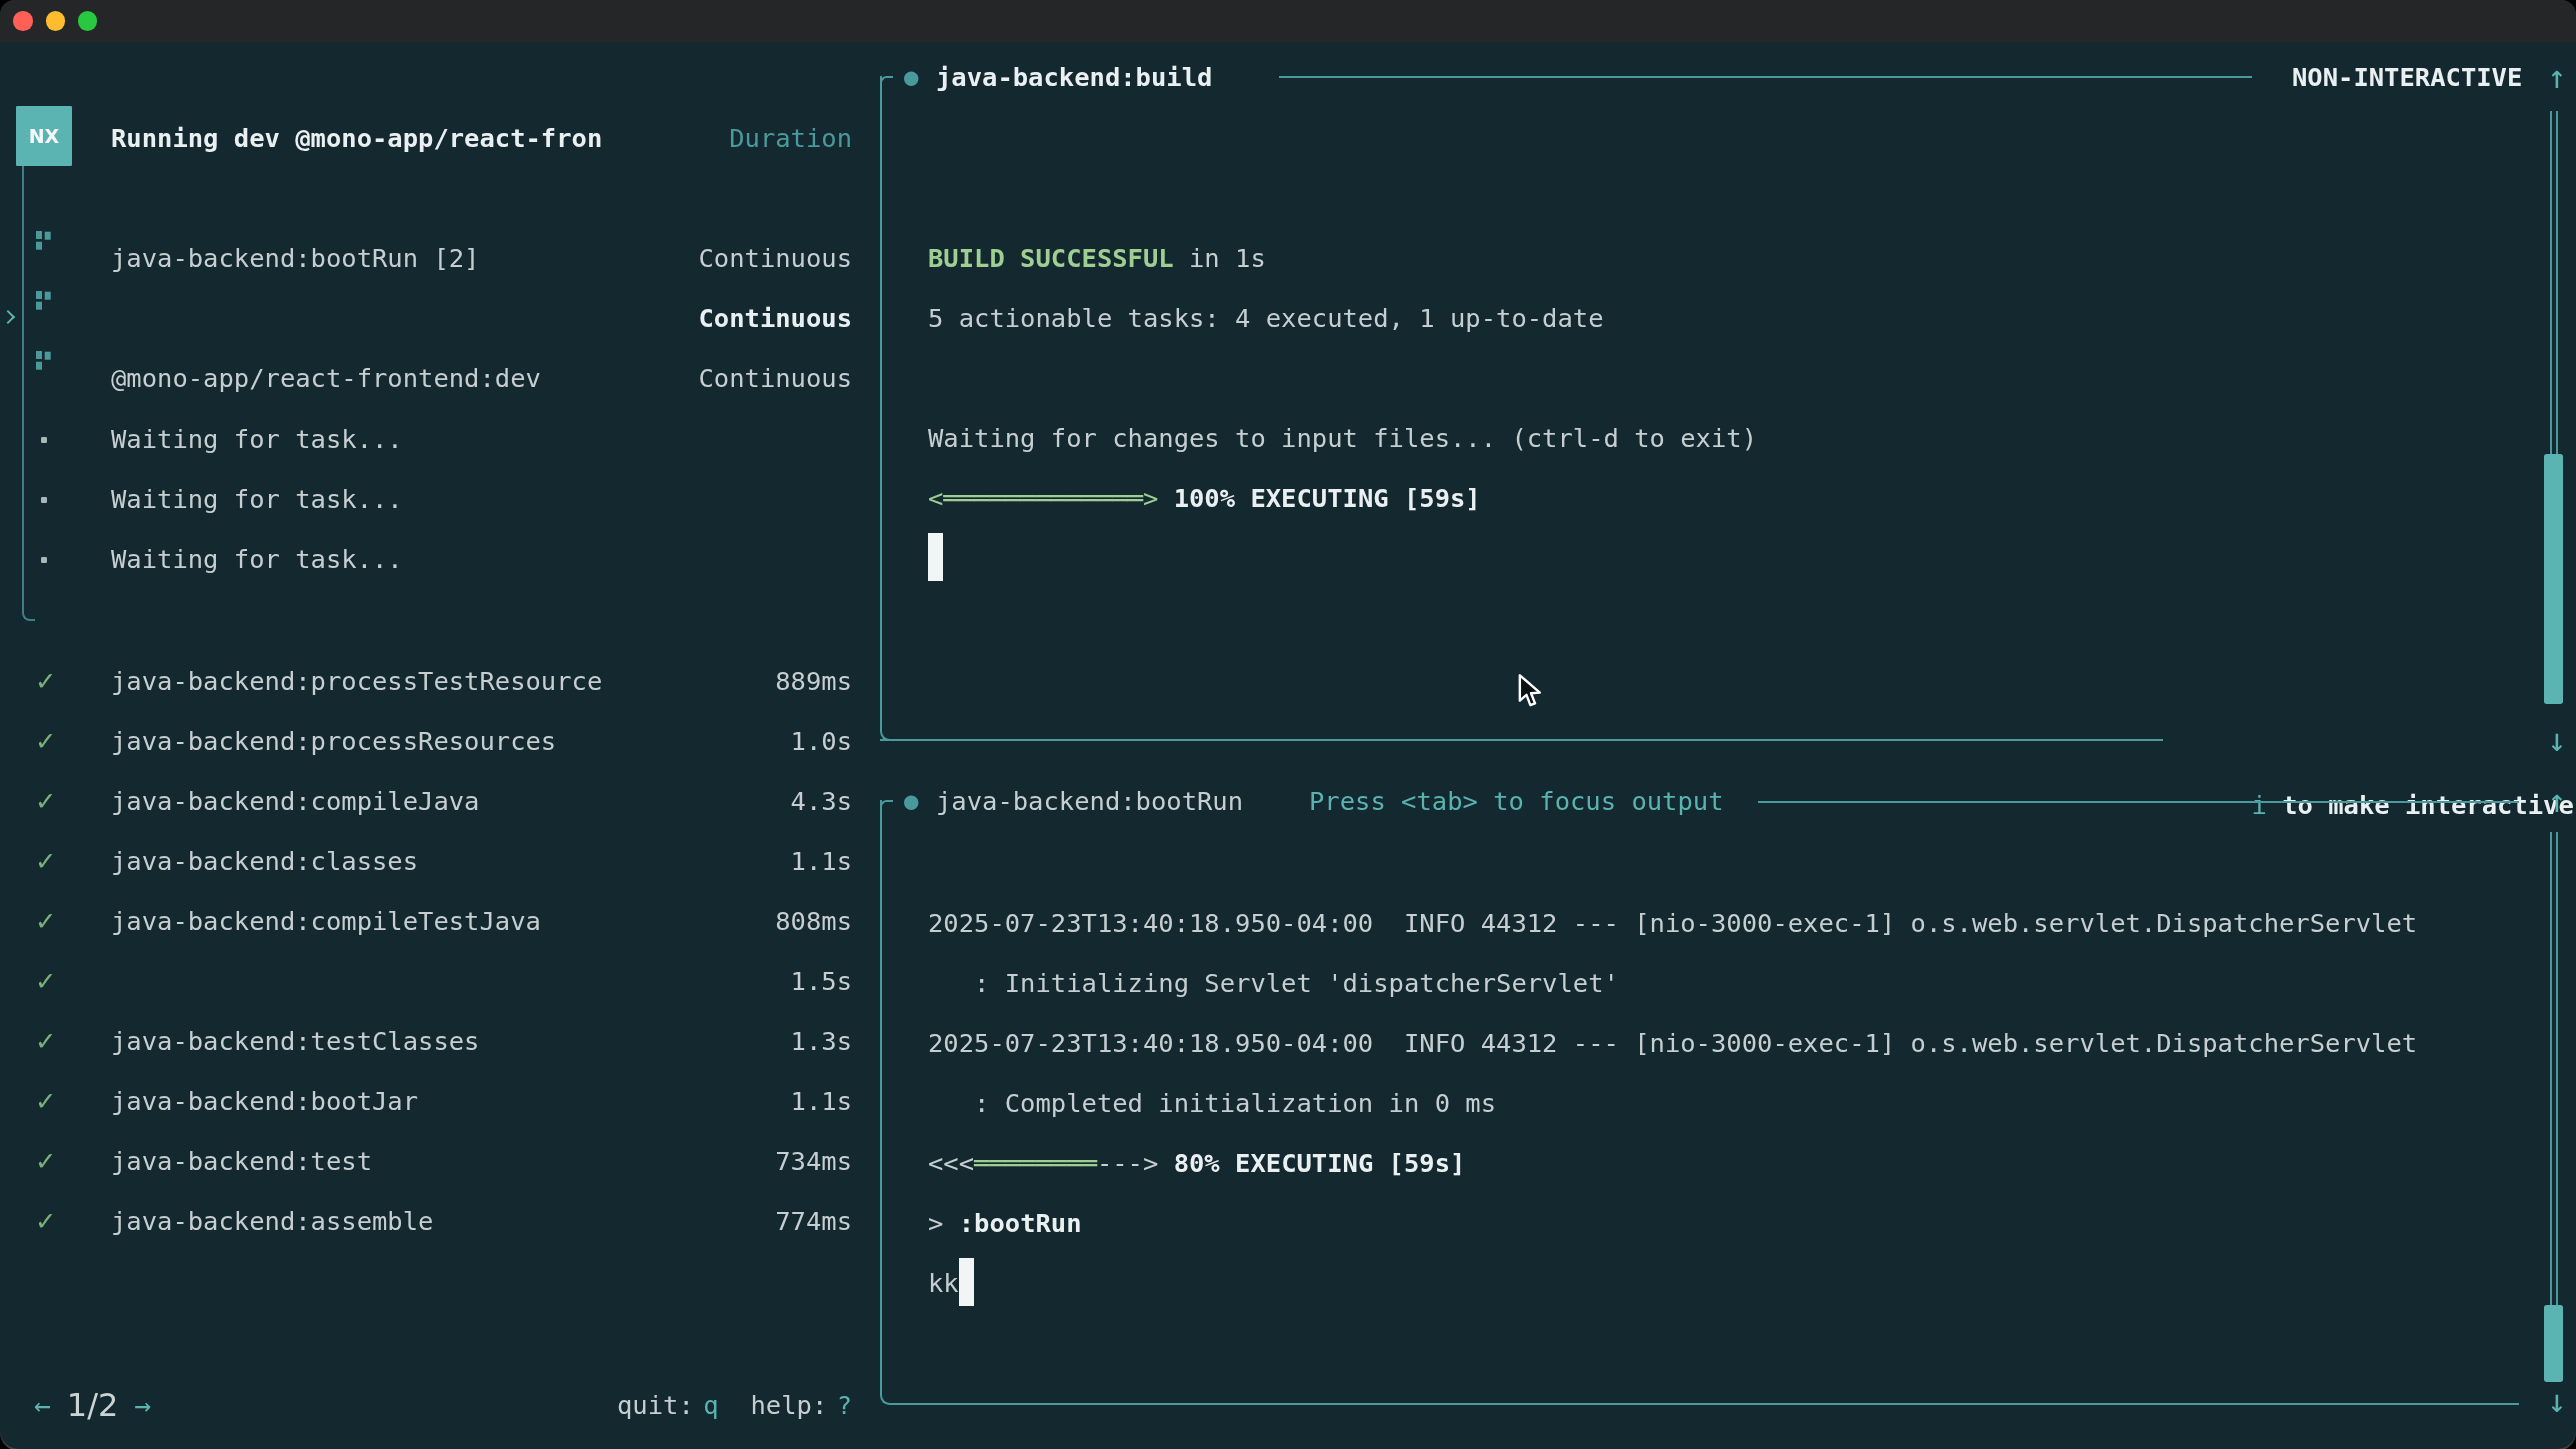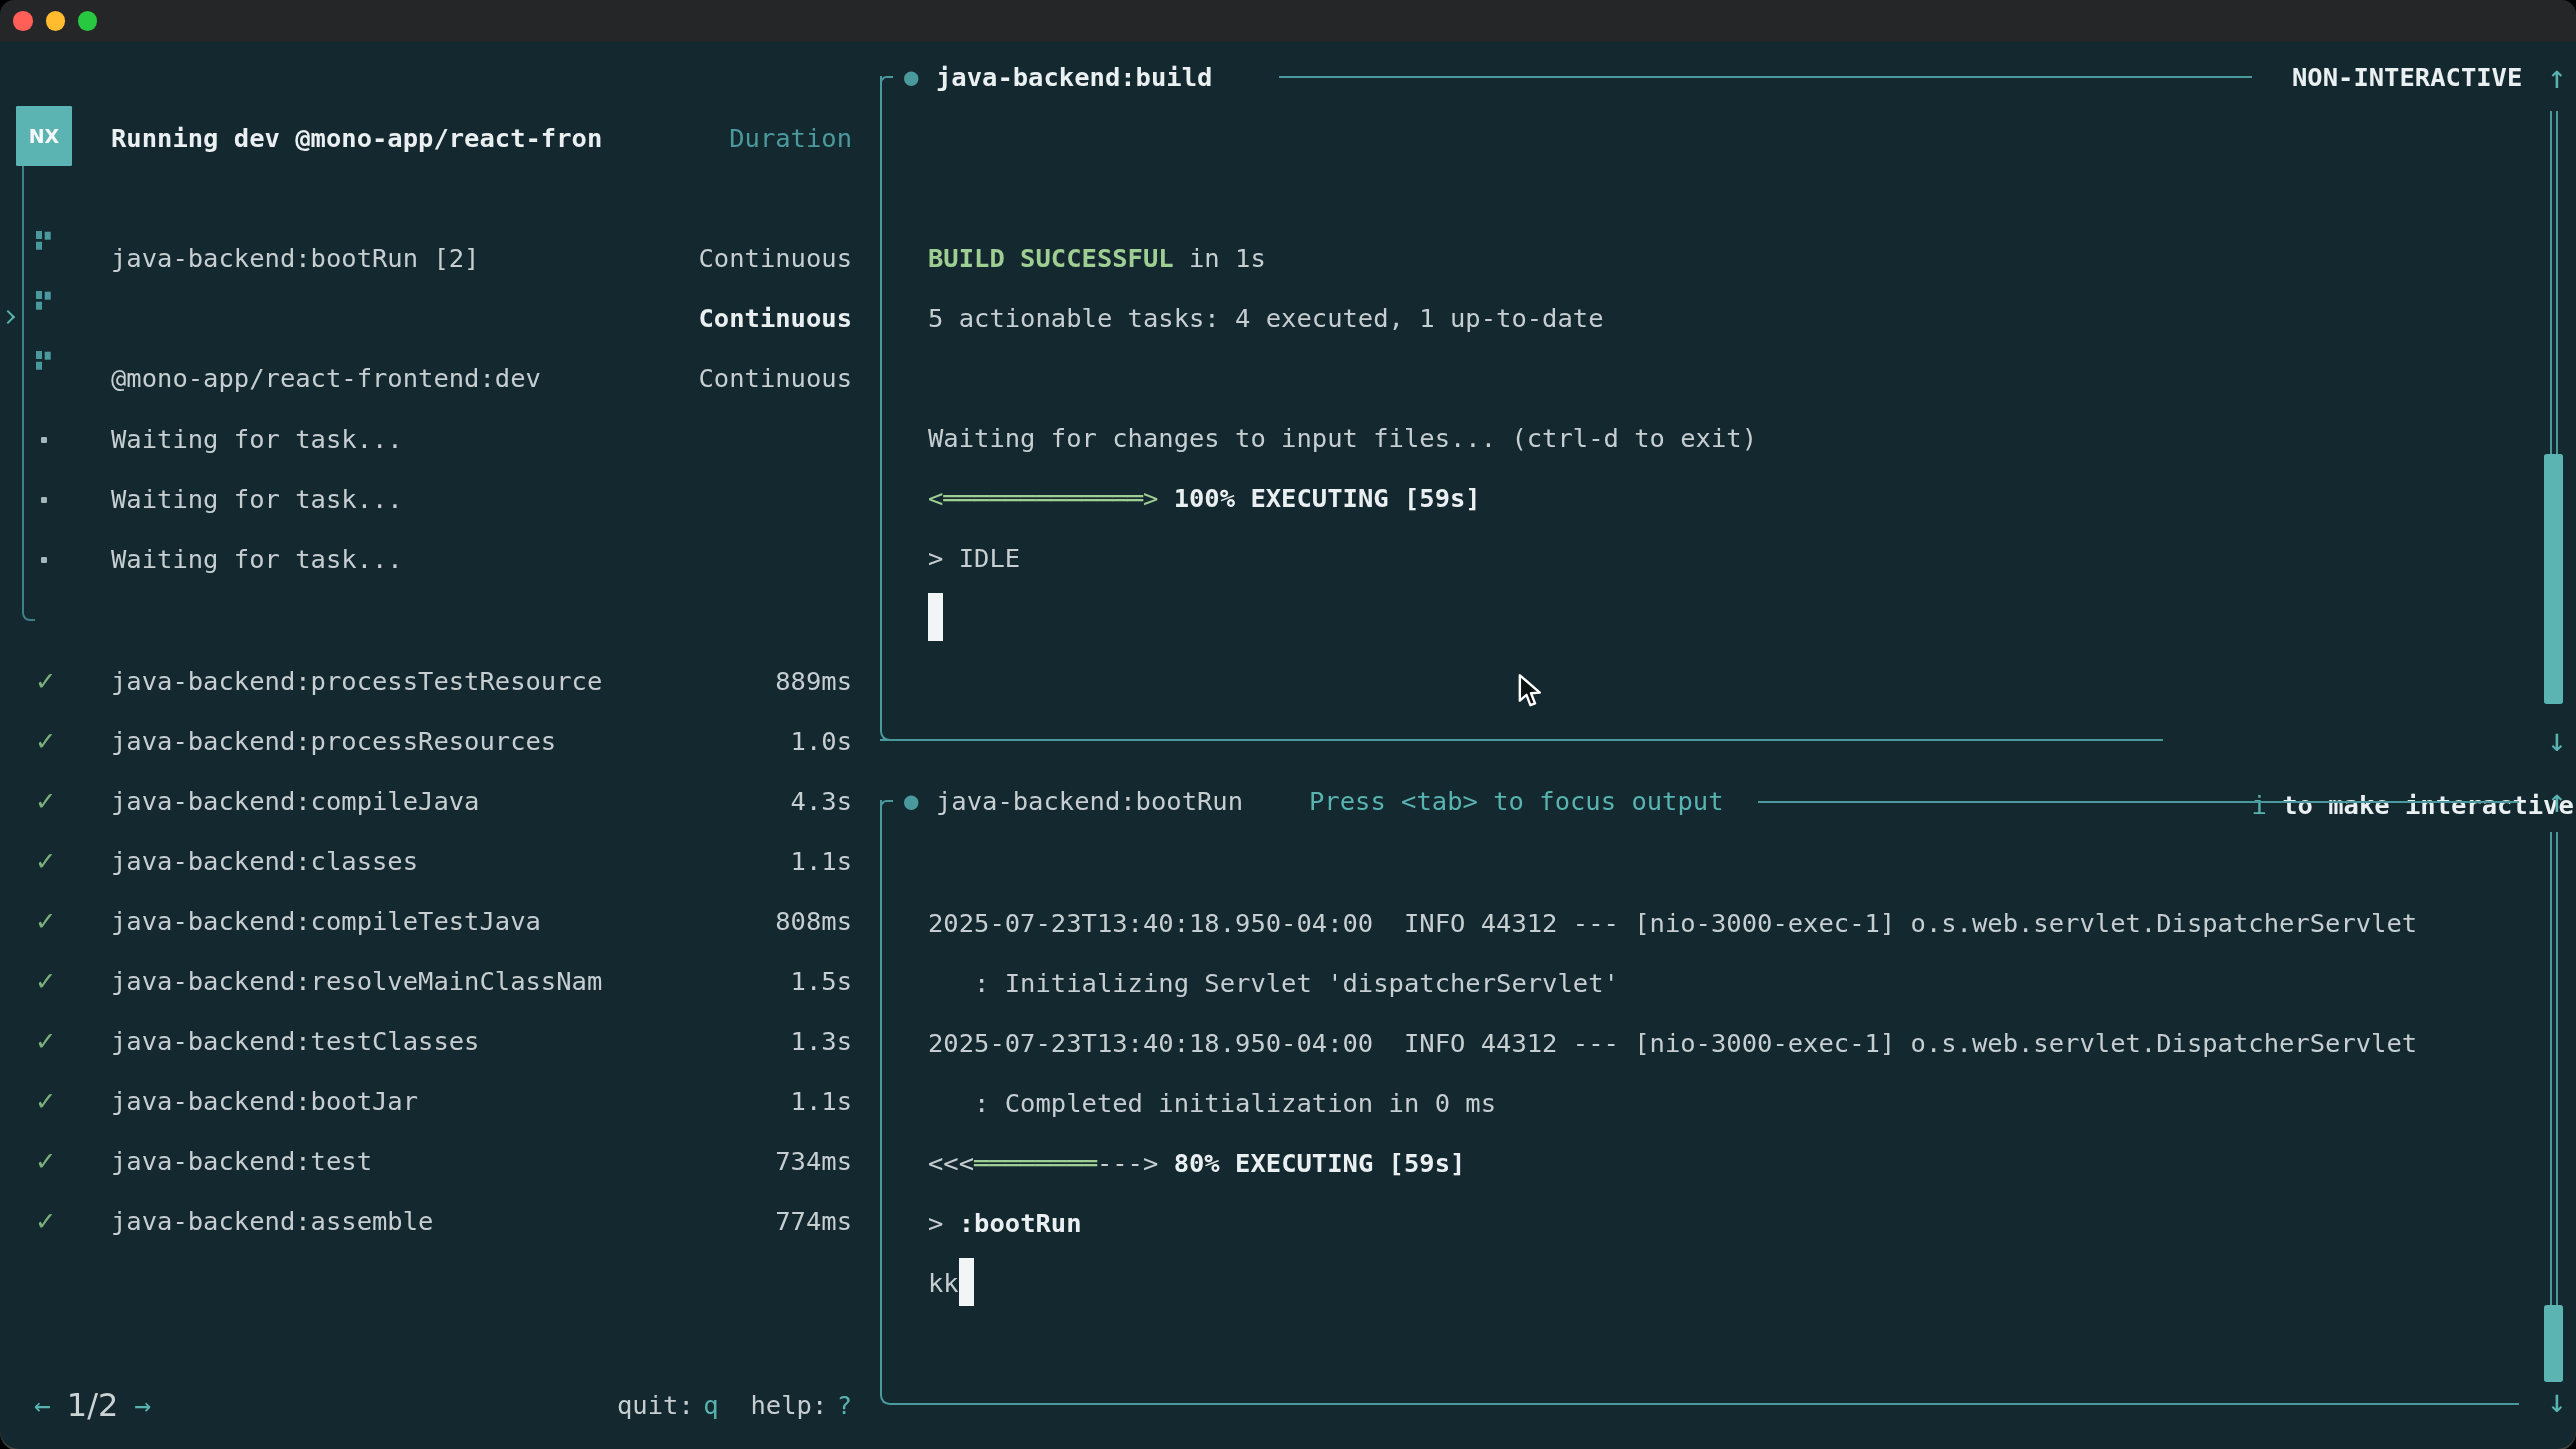--- a/index.html
+++ b/index.html
@@ -185,21 +185,20 @@
 
       <div class="srow">
         <span class="check"></span>
         <span class="tname">java-backend:compileTestJava</span>
         <span class="dur">808ms</span>
       </div>
 
 
       <div class="srow">
         <span class="check"></span>
-        <span class="tname">java-backend:resolveMainClassNam</span>
         <span class="dur">1.5s</span>
       </div>
 
       <div class="srow">
         <span class="check"></span>
         <span class="tname">java-backend:testClasses</span>
         <span class="dur">1.3s</span>
       </div>
 
       <div class="srow">
@@ -240,21 +239,20 @@
     <span id="p1-mode" class="b">NON-INTERACTIVE</span>
   </div>
   <div id="p1-hline" class="hline"></div>
 
   <div id="p1-content" class="abs">
     <div class="tline"><span class="green b">BUILD SUCCESSFUL</span><span> in 1s</span></div>
     <div class="tline">5 actionable tasks: 4 executed, 1 up-to-date</div>
     <div class="tline"></div>
     <div class="tline">Waiting for changes to input files... (ctrl-d to exit)</div>
     <div class="tline"><span class="green">&lt;═════════════&gt;</span><span class="b"> 100% EXECUTING [59s]</span></div>
-    <div class="tline">&gt; IDLE</div>
     <div class="tline"><span class="tcursor"></span></div>
   </div>
 
   <span class="sarrow" id="p1-sarrow-up">↑</span>
   <div class="strack" id="p1-strack"></div>
   <div class="sthumb" id="p1-sthumb"></div>
   <span class="sarrow" id="p1-sarrow-down">↓</span>
 
   <div id="divider-hline" class="abs"></div>
   <div id="interactive-hint" class="abs">

